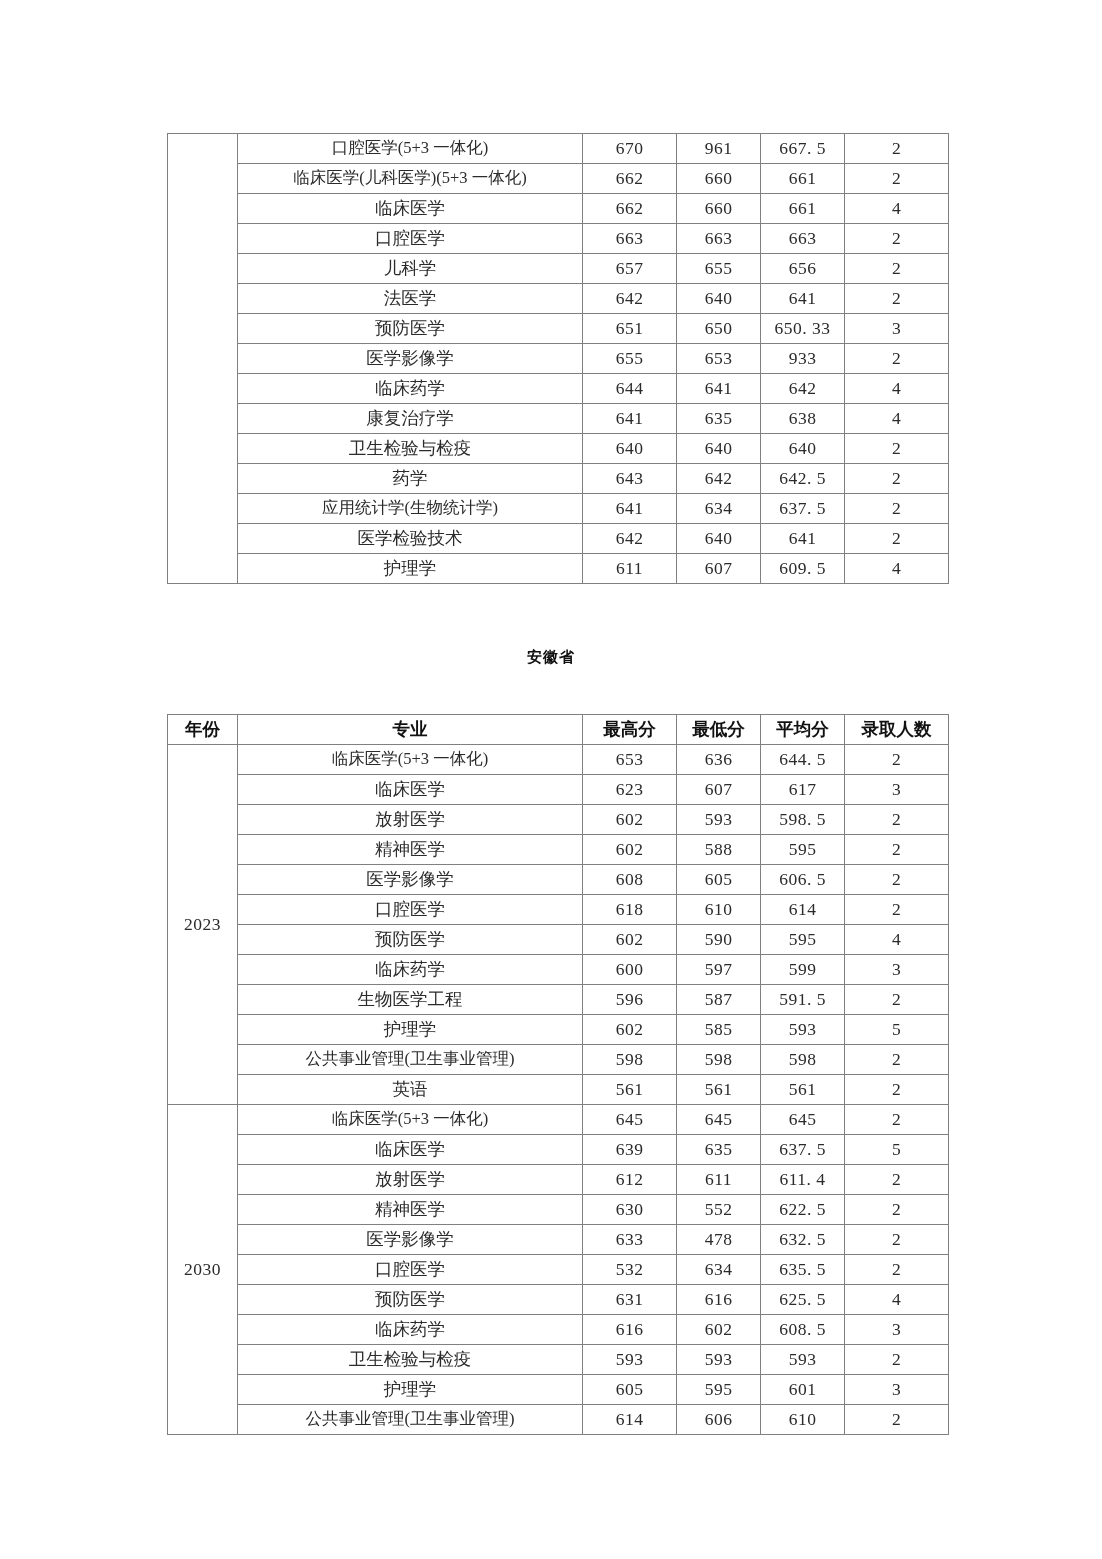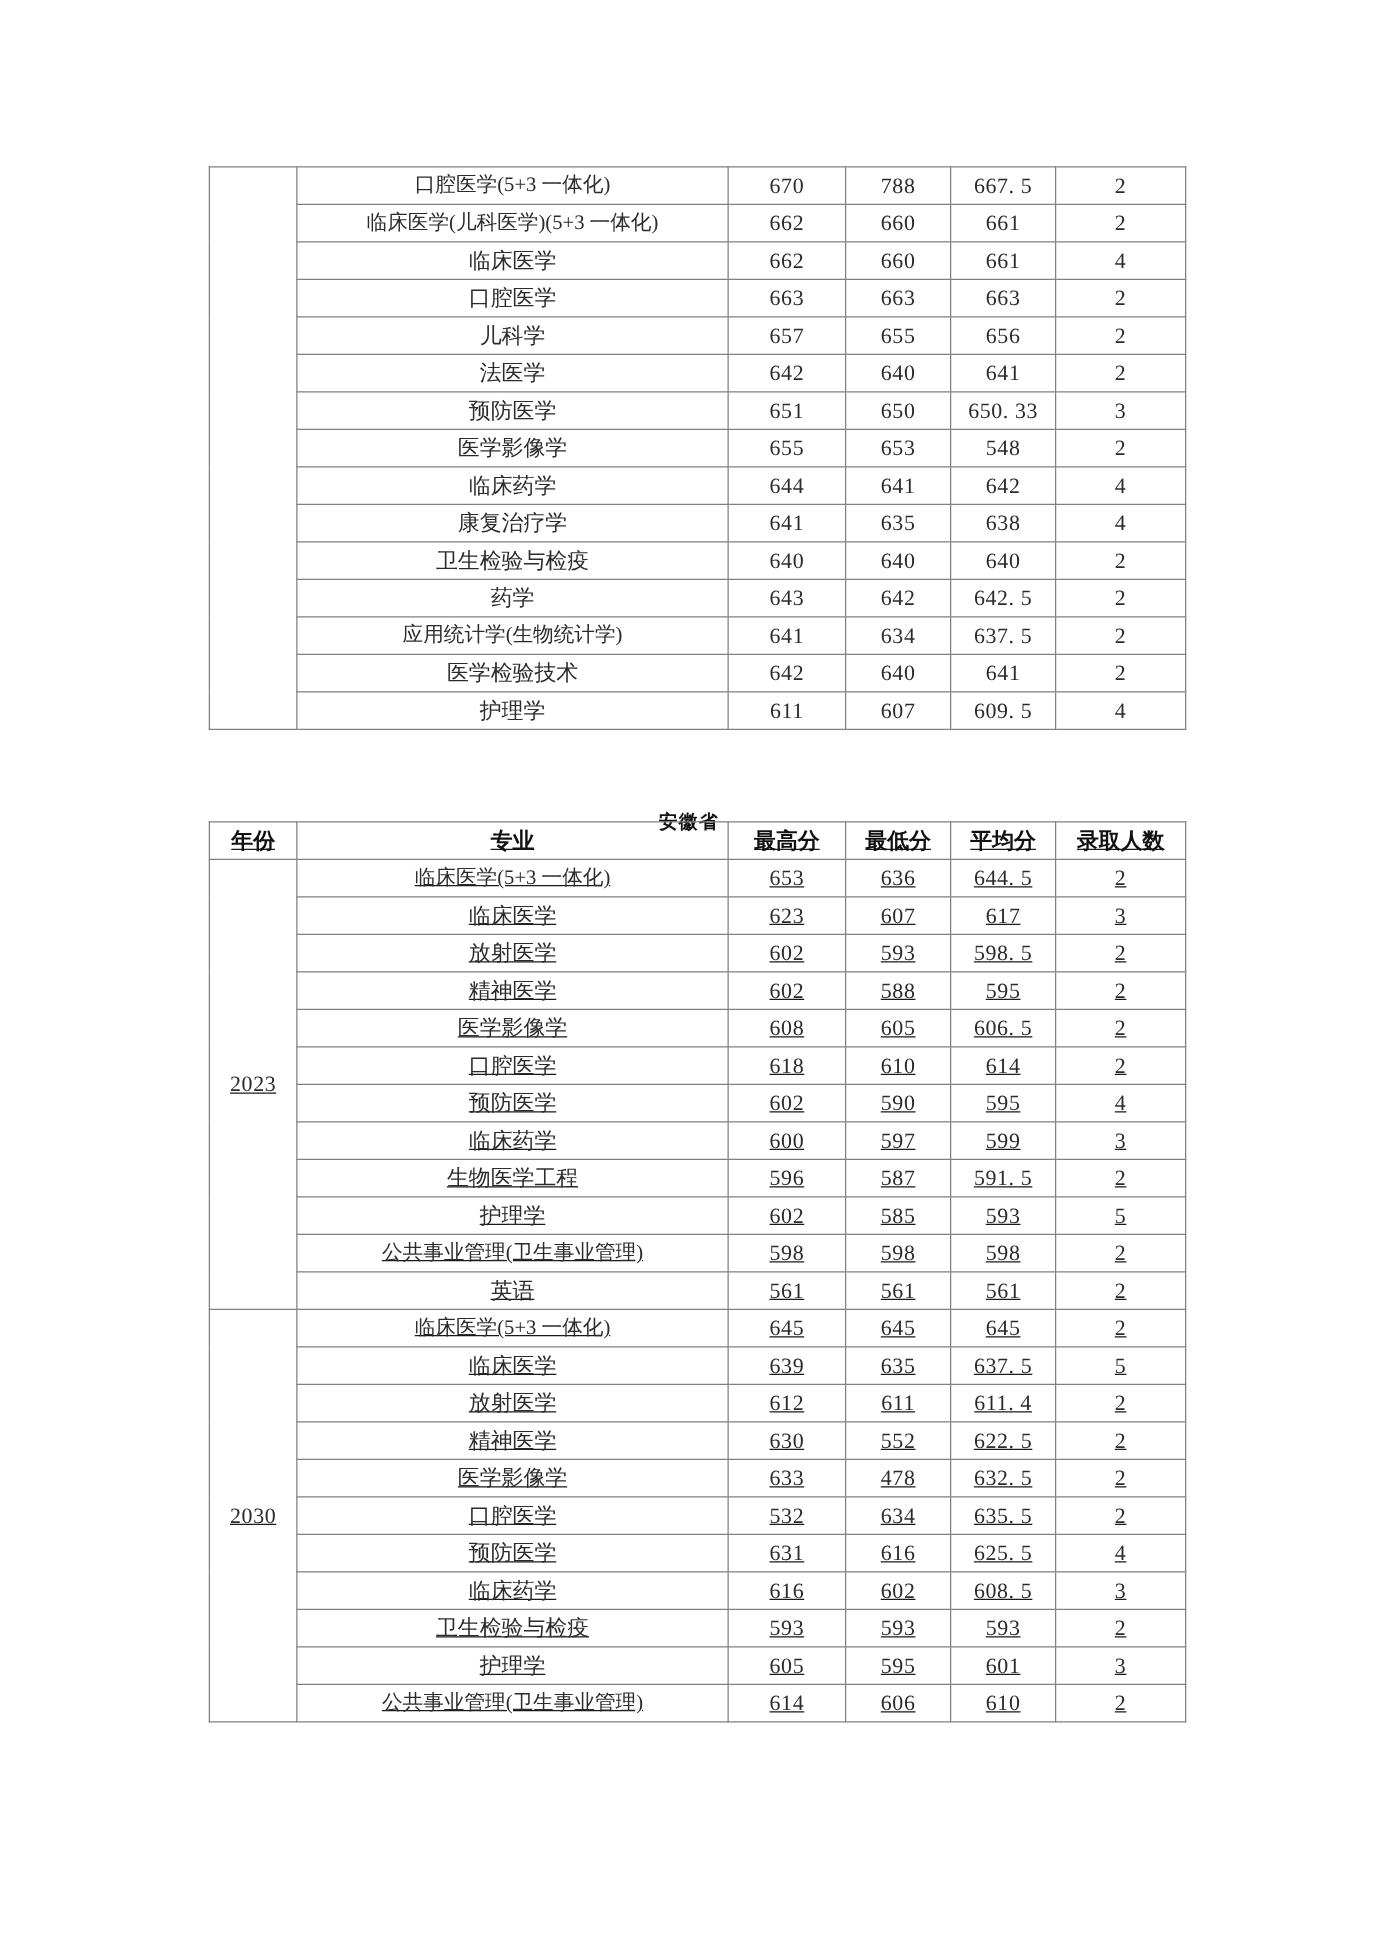--- a/index.html
+++ b/index.html
@@ -80,22 +80,21 @@
     font-weight: bold;
     font-family: "Liberation Sans", "DejaVu Sans", sans-serif;
     color: #111111;
   }
   #province-title span { letter-spacing: 1px; }
 
   
   #table-two-wrap {
     position: absolute;
     left: 167px;
-    top: 657px;
-    text-decoration: underline;
+    top: 714px;
   }
 
   .major-long { font-size: 16.5px; }
 </style>
 </head>
 <body>
 
 <div class="page">
 
   <div id="table-one-wrap">
@@ -106,21 +105,21 @@
           <col class="c-max">
         <col class="c-min">
           <col class="c-avg">
           <col class="c-cnt">
       </colgroup>
       <tbody id="table-one-body">
           <tr>
             <td class="year-cell num" rowspan="15"></td>
             <td class="major-long">口腔医学(5+3 一体化)</td>
             <td class="num">670</td>
-            <td class="num">788</td>
+            <td class="num">961</td>
             <td class="num">667. 5</td>
             <td class="num">2</td>
           </tr>
           <tr>
             <td class="major-long">临床医学(儿科医学)(5+3 一体化)</td>
             <td class="num">662</td>
             <td class="num">660</td>
             <td class="num">661</td>
             <td class="num">2</td>
           </tr>
@@ -156,21 +155,21 @@
             <td>预防医学</td>
             <td class="num">651</td>
             <td class="num">650</td>
             <td class="num">650. 33</td>
             <td class="num">3</td>
           </tr>
           <tr>
             <td>医学影像学</td>
             <td class="num">655</td>
             <td class="num">653</td>
-            <td class="num">548</td>
+            <td class="num">933</td>
             <td class="num">2</td>
           </tr>
           <tr>
             <td>临床药学</td>
             <td class="num">644</td>
             <td class="num">641</td>
             <td class="num">642</td>
             <td class="num">4</td>
           </tr>
           <tr>

